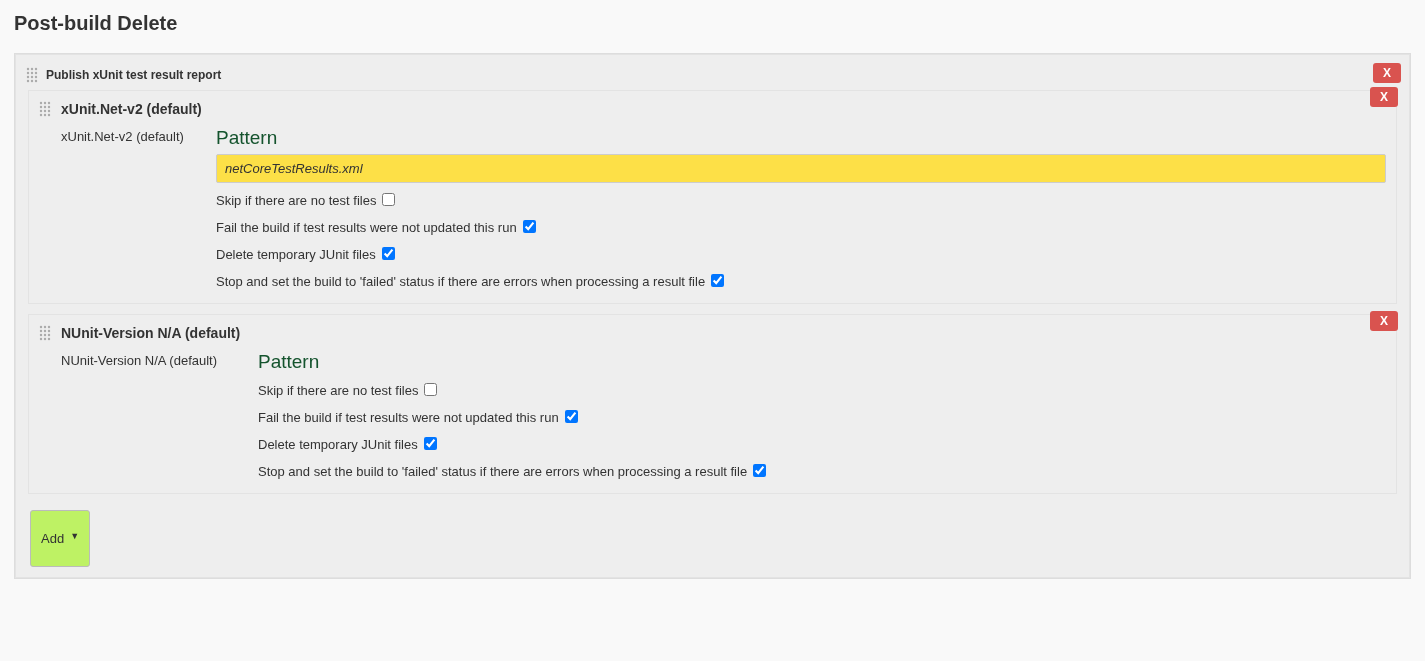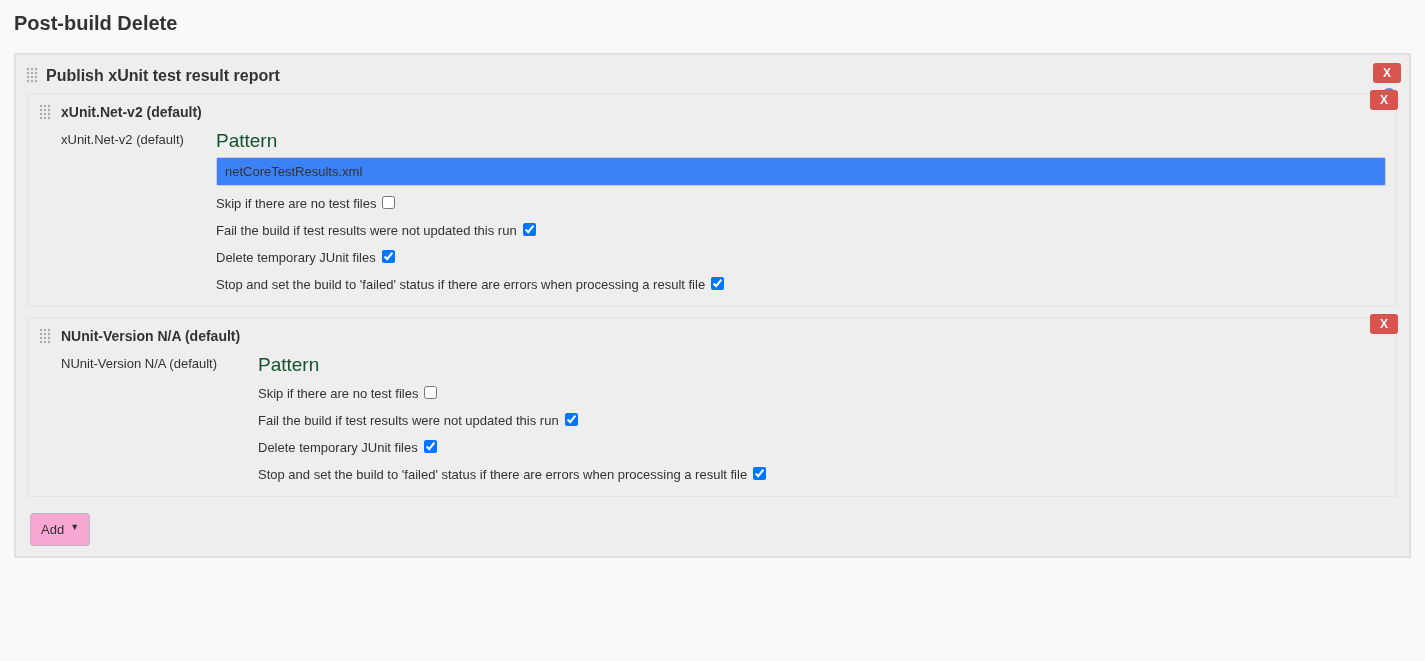--- a/index.html
+++ b/index.html
@@ -2,41 +2,41 @@
 <html><head>
 <meta charset="utf-8">
 <style>
 * { box-sizing: border-box; margin: 0; padding: 0; }
 body { font-family: Helvetica, Arial, sans-serif; font-size: 13px; color: #333; background: #f9f9f9; }
 .page { width: 1425px; padding: 12px 14px; }
 h1.section-title { font-size: 20px; font-weight: bold; color: #333; margin-bottom: 18px; }
 .panel { border: 1px solid #ddd; background: #fff; padding: 0; }
 .action-block { background: #eee; border: 1px solid #e3e3e3; margin: 0; position: relative; padding: 0 0 10px 0; }
 .action-header { padding: 12px 14px 8px 30px; position: relative; }
-.action-title { font-weight: bold; font-size: 16px; color: #333; }
+.action-title { font-weight: bold; font-size: 12px; color: #333; }
 .drag-handle { position: absolute; left: 10px; top: 12px; width: 12px; height: 16px; cursor: move; }
 .drag-handle svg { display: block; }
 .delete-btn { position: absolute; right: 8px; top: 8px; width: 28px; height: 20px; background: #d9534f; color: #fff; border: none; border-radius: 3px; font-weight: bold; font-size: 12px; cursor: pointer; line-height: 18px; }
 .help-icon { position: absolute; right: 12px; top: 32px; width: 16px; height: 16px; cursor: pointer; }
 .help-icon svg circle { fill: #4a90d9; }
 .help-icon svg text { fill: #fff; font-size: 11px; font-weight: bold; }
 .tools-container { padding: 0 12px 0 12px; }
 .tool-block { background: #eee; border: 1px solid #e3e3e3; margin-bottom: 10px; position: relative; padding: 10px 10px 14px 32px; }
 .tool-header { font-weight: bold; font-size: 14px; color: #333; margin-bottom: 10px; position: relative; }
 .tool-body { display: flex; }
 .tool-label { width: 155px; color: #333; font-size: 13px; padding-top: 2px; }
 .tool-fields { flex: 1; }
 .tool-block.tool-wider .tool-label { width: 197px; }
 .field-row { margin-bottom: 10px; }
 .field-label { color: #14532d; font-size: 19px; margin-bottom: 5px; display: block; }
-.text-input { width: 100%; padding: 6px 8px; border: 1px solid #ccc; border-radius: 2px; font-size: 13px; color: #333; background: #3b82f6; }
+.text-input { width: 100%; padding: 6px 8px; border: 1px solid #ccc; border-radius: 2px; font-size: 13px; color: #333; background: #fde047; font-style: italic; }
 .checkbox-row { margin-bottom: 12px; display: flex; align-items: flex-start; }
 .checkbox-row label { color: #333; font-size: 13px; margin-right: 6px; }
 .checkbox-row input[type="checkbox"] { width: 13px; height: 13px; cursor: pointer; }
-.add-btn { display: inline-flex; background: #f9a8d4; border: 1px solid #bbb; border-radius: 3px; padding: 8px 10px; font-size: 13px; color: #333; cursor: pointer; margin: 6px 0 0 14px; }
+.add-btn { display: inline-flex; background: #bef264; border: 1px solid #bbb; border-radius: 3px; padding: 20px 10px; font-size: 13px; color: #333; cursor: pointer; margin: 6px 0 0 14px; }
 .add-btn .caret { margin-left: 6px; font-size: 9px; }
 .tool-delete { position: absolute; right: -2px; top: -4px; }
 </style>
 </head>
 <body>
 
 <div class="page">
   <h1 class="section-title">Post-build Delete</h1>
 
   <div class="panel">

